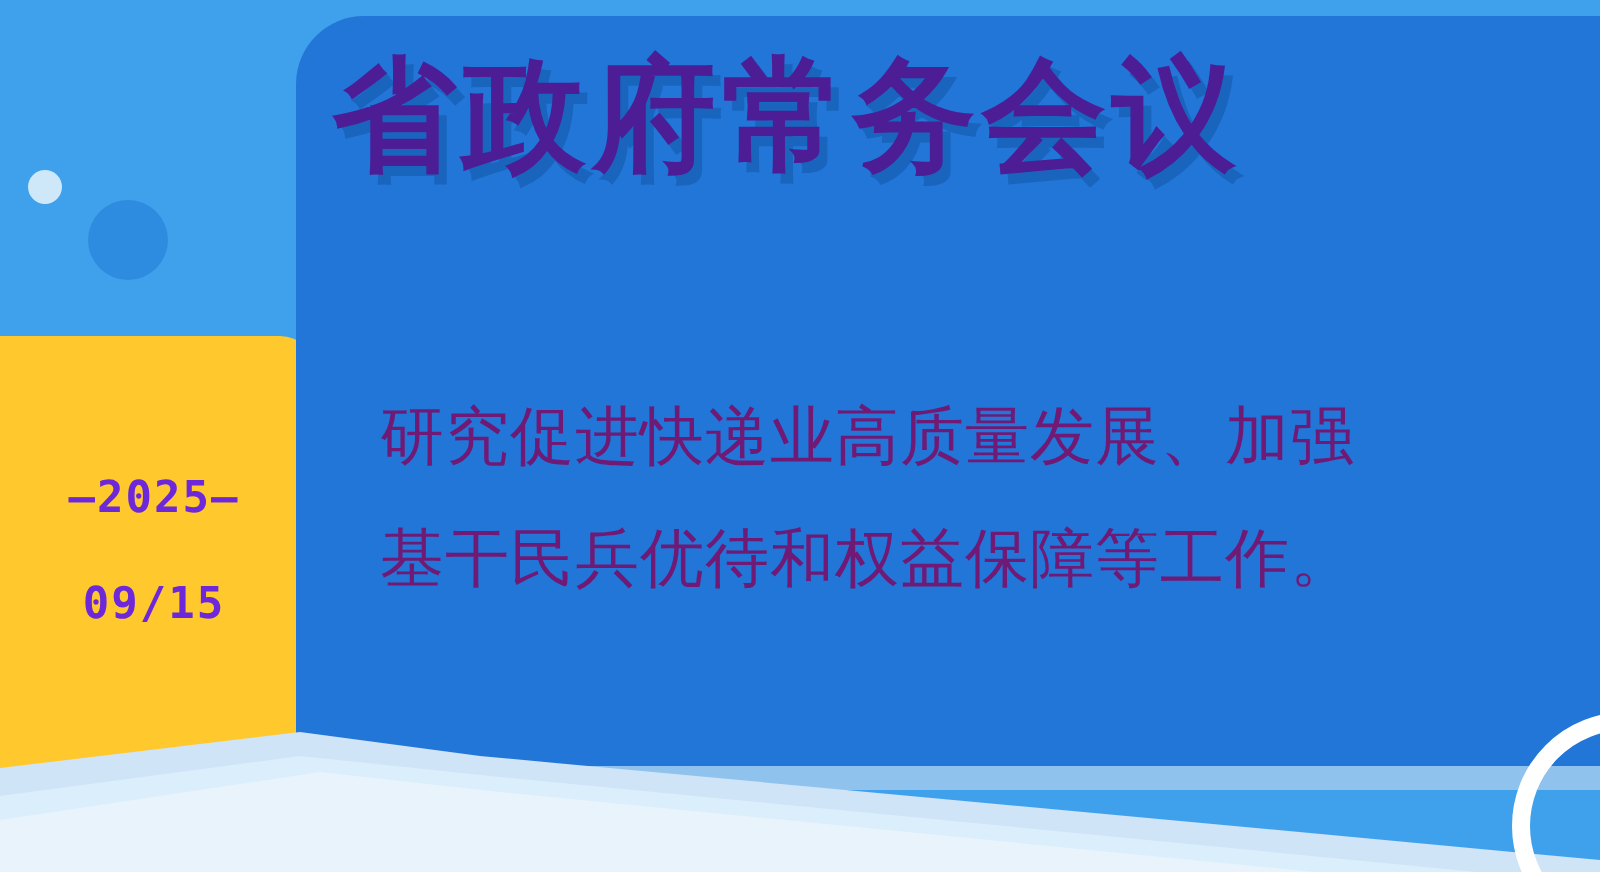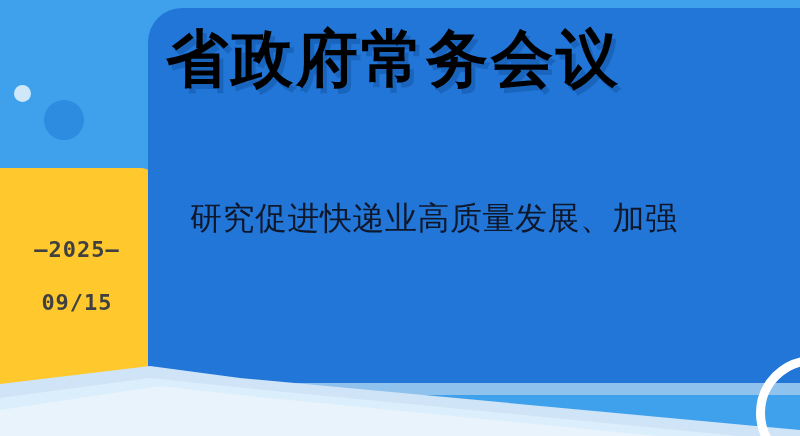--- a/index.html
+++ b/index.html
@@ -57,21 +57,21 @@
     border-radius: 0 18px 18px 0;
     z-index: 4;
     display: flex;
     flex-direction: column;
     align-items: center;
     justify-content: center;
     box-sizing: border-box;
     padding-left: 20px;
   }
   #date-badge .dline {
-    color: #404040;
+    color: #6d28d9;
     font-family: "DejaVu Sans Mono", "Liberation Mono", monospace;
     font-weight: 700;
     letter-spacing: 1px;
     line-height: 1.25;
     text-align: center;
   }
   #date-year {
     font-size: 22px;
   }
   #date-md {
@@ -113,37 +113,37 @@
     z-index: 2;
     opacity: .85;
   }
 
   
   #title {
     position: absolute;
     left: 166px;
     top: 24px;
     z-index: 7;
-    color: #000000;
+    color: #4c1d95;
     font-size: 62px;
     font-weight: 700;
     letter-spacing: 3px;
     line-height: 1.12;
     white-space: nowrap;
     text-shadow: 4px 5px 0 rgba(18, 88, 170, .55);
   }
 
   
   #body-text {
     position: absolute;
     left: 190px;
     top: 188px;
     width: 590px;
     z-index: 7;
-    color: #0f172a;
+    color: #701a75;
     font-size: 32px;
     font-weight: 400;
     line-height: 1.92;
     letter-spacing: .5px;
   }
   #body-text .bline {
     display: block;
     white-space: nowrap;
   }
 
@@ -190,20 +190,21 @@
 
   <div id="date-badge">
     <div class="dline" id="date-year">—2025—</div>
     <div class="dline" id="date-md">09/15</div>
   </div>
 
   <div id="title">省政府常务会议</div>
 
   <div id="body-text">
     <span class="bline">研究促进快递业高质量发展、加强</span>
+    <span class="bline">基干民兵优待和权益保障等工作。</span>
   </div>
 
   <svg class="wave" id="wave-back" viewBox="0 0 800 110" preserveAspectRatio="none">
     <path d="M0,58 L150,40 L240,52 L800,104 L800,110 L0,110 Z" fill="#cfe4f7"></path>
   </svg>
   <svg class="wave" id="wave-mid" viewBox="0 0 800 110" preserveAspectRatio="none">
     <path d="M0,72 L150,52 L245,62 L800,116 L800,110 L0,110 Z" fill="#dbeefc"></path>
   </svg>
   <svg class="wave" id="wave-front" viewBox="0 0 800 110" preserveAspectRatio="none">
     <path d="M0,84 L160,60 L250,70 L800,124 L800,110 L0,110 Z" fill="#e8f3fc"></path>

